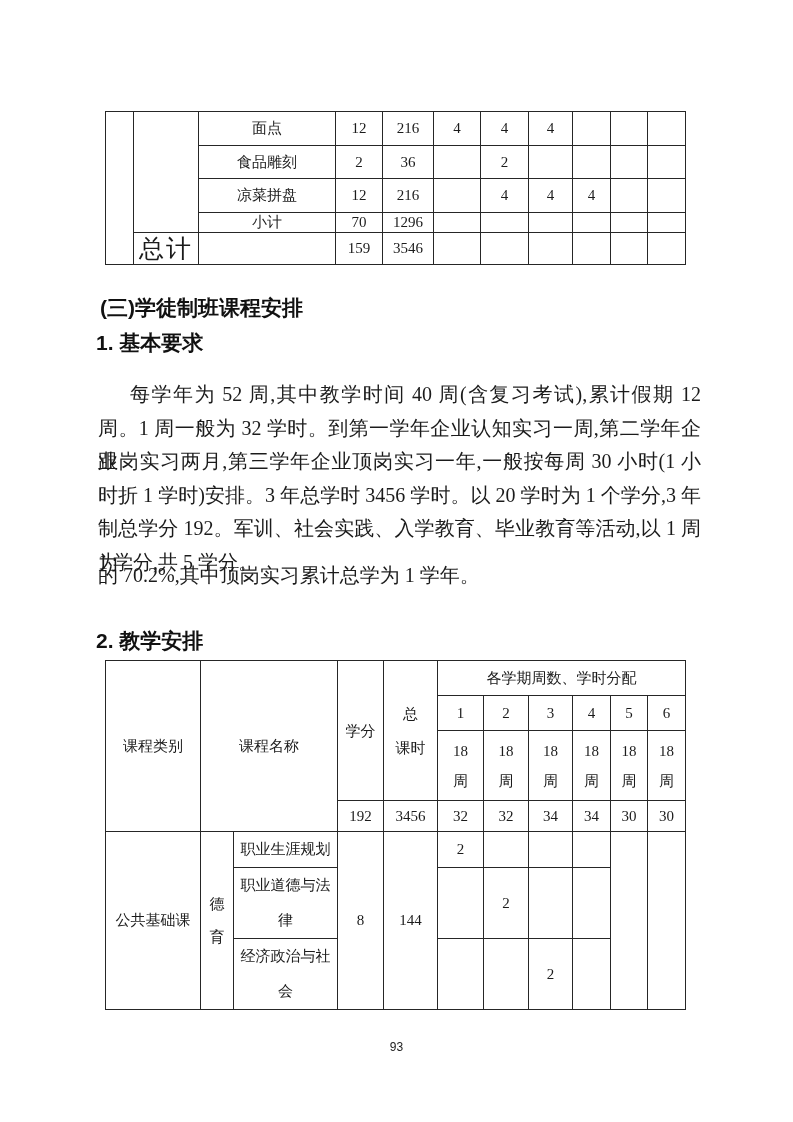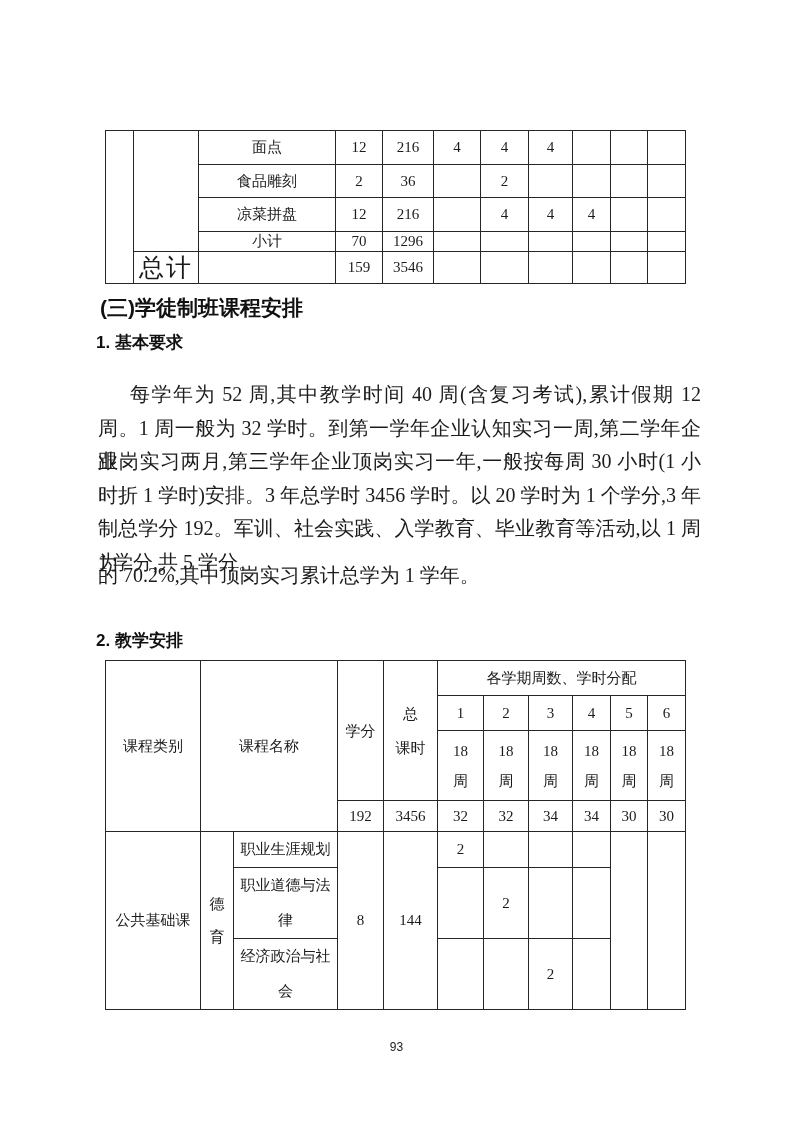--- a/index.html
+++ b/index.html
@@ -7,21 +7,21 @@
     position:relative;width:793px;height:1122px;background:#ffffff;
     font-family:"Liberation Serif","DejaVu Serif",serif;color:#1b1b1b;overflow:hidden;
   }
   
   table{border-collapse:collapse;table-layout:fixed;position:absolute;}
   td{
     border:1.5px solid #262626;text-align:center;vertical-align:middle;
     padding:0;font-size:15px;line-height:1.25;white-space:pre-line;
     overflow:hidden;color:#1b1b1b;
   }
-  #t1{left:105px;top:130px;width:580px;}
+  #t1{left:105px;top:111px;width:580px;}
   #t1 tr:nth-child(1){height:34px;}
   #t1 tr:nth-child(2){height:33px;font-family:Liberation Serif, serif;}
   #t1 tr:nth-child(3){height:34px;}
   #t1 tr:nth-child(4){height:17px;}
   #t1 tr:nth-child(5){height:31px;}
   #t2{left:105px;top:660px;width:580px;}
   #t2 tr:nth-child(1){height:30px;}
   #t2 tr:nth-child(2){height:35px;}
   #t2 tr:nth-child(3){height:70px;}
   #t2 tr:nth-child(4){height:31px;}
@@ -35,21 +35,21 @@
   td.vert{line-height:33px;}
   
   .h-section{
     position:absolute;left:100px;top:296px;margin:0;
     font-family:"Liberation Sans","DejaVu Sans",sans-serif;
     font-size:21px;font-weight:700;color:#111;line-height:24px;
   }
   .h-sub{
     position:absolute;left:96px;margin:0;
     font-family:"Liberation Sans","DejaVu Sans",sans-serif;
-    font-size:17px;font-weight:700;color:#111;line-height:24px;
+    font-size:21px;font-weight:700;color:#111;line-height:24px;
   }
   #sub1{top:331px;}
   #sub2{top:629px;}
   .para{position:absolute;left:98px;width:603px;font-size:20px;color:#1b1b1b;}
   #p1{top:378px;}
   #p2{top:559px;}
   .pline{height:33.5px;line-height:33.5px;text-align:justify;}
   .pline.just{text-align-last:justify;}
   .pline.first{text-indent:32px;}
   .pagenum{

